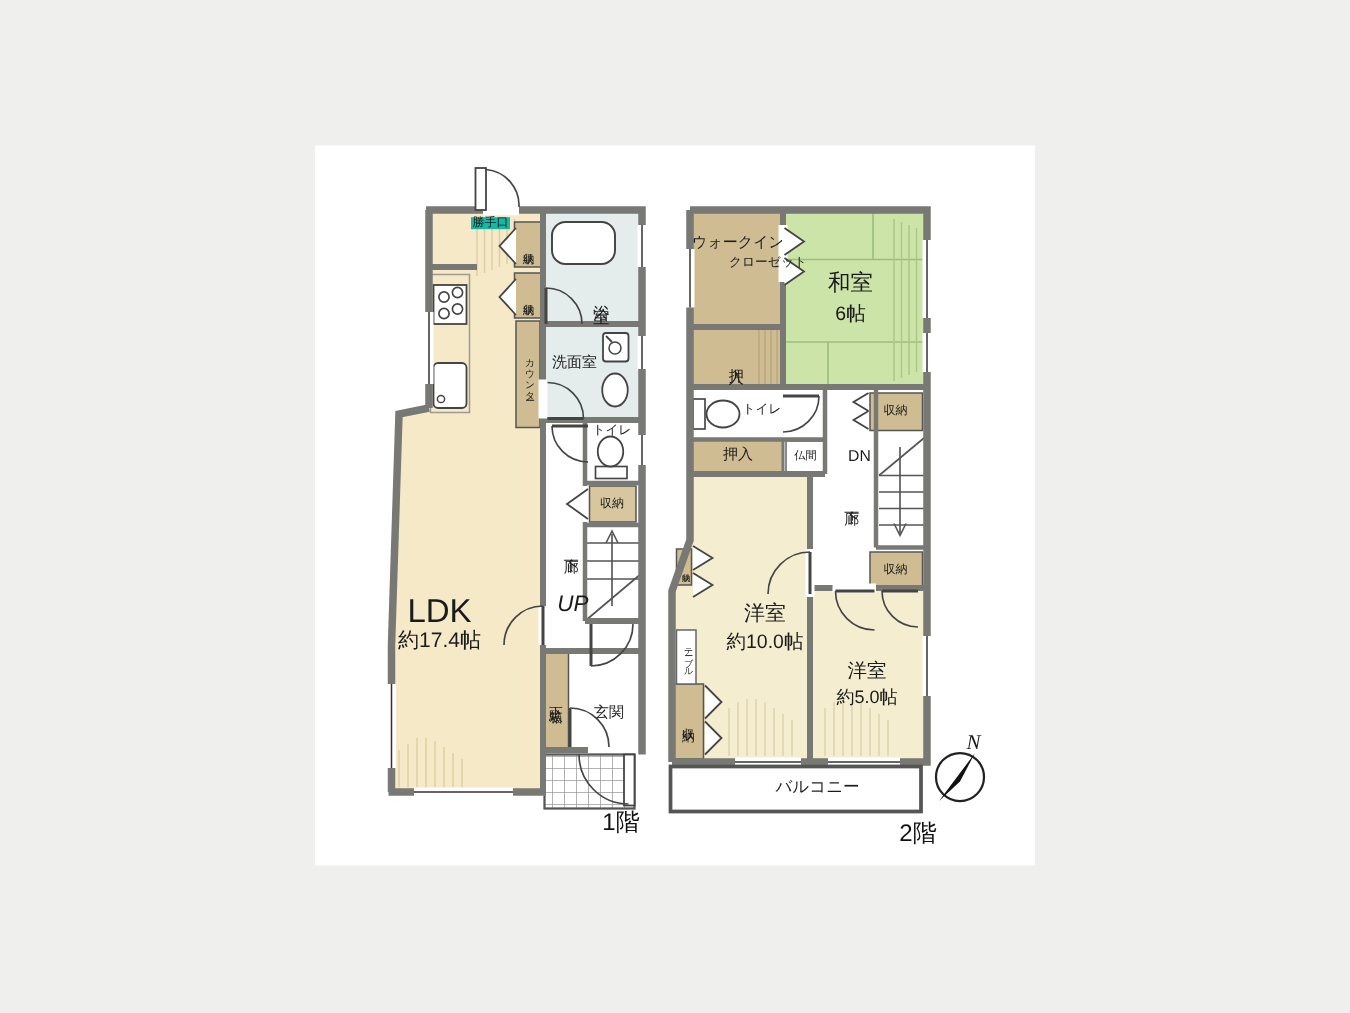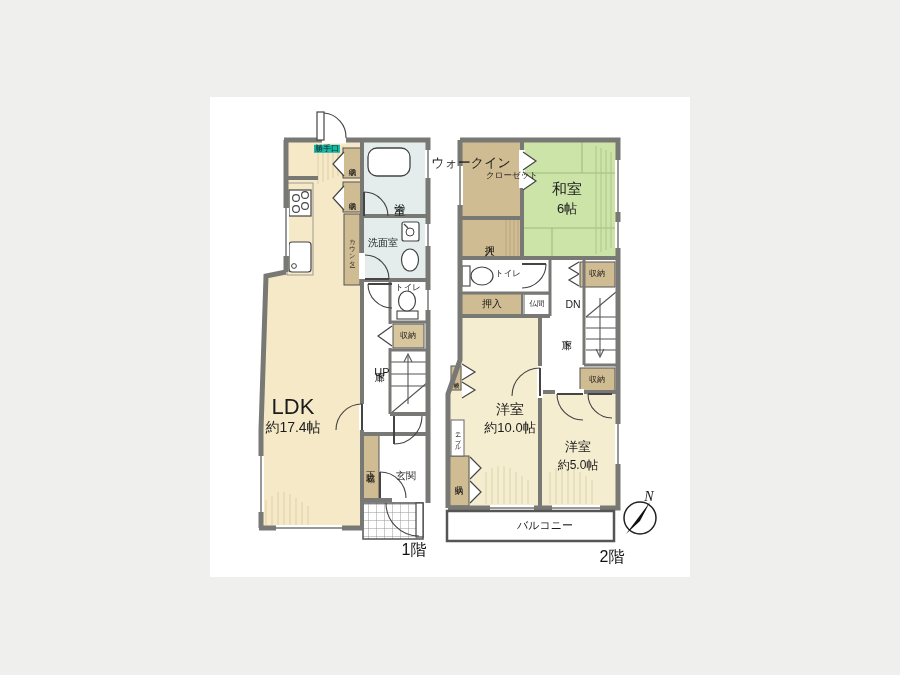--- a/index.html
+++ b/index.html
@@ -268,28 +268,28 @@
 
   <div class="lbl whitebg" style="left:327px;top:149px;font-size:8px;">勝手口</div>
   <div class="lbl v" style="left:352px;top:163px;font-size:7.5px;">収納</div>
   <div class="lbl v" style="left:352px;top:197px;font-size:7.5px;">収納</div>
   <div class="lbl v" style="left:352px;top:249px;font-size:6.5px;letter-spacing:0;">カウンター</div>
   <div class="lbl v" style="left:399px;top:196px;font-size:11px;">浴室</div>
   <div class="lbl" style="left:383px;top:243px;font-size:10px;">洗面室</div>
   <div class="lbl" style="left:408px;top:287px;font-size:8.5px;">トイレ</div>
   <div class="lbl" style="left:408px;top:336px;font-size:8px;">収納</div>
   <div class="lbl v" style="left:379px;top:365px;font-size:10px;">廊下</div>
-  <div class="lbl" style="left:382px;top:373px;font-size:11px;">UP</div>
+  <div class="lbl" style="left:382px;top:403px;font-size:15px;font-style:italic;">UP</div>
   <div class="lbl" style="left:293px;top:407px;font-size:22px;">LDK</div>
   <div class="lbl" style="left:293px;top:427px;font-size:14px;">約17.4帖</div>
   <div class="lbl v" style="left:370px;top:466px;font-size:9px;">下駄箱</div>
   <div class="lbl" style="left:406px;top:476px;font-size:10px;">玄関</div>
   <div class="lbl ttl" style="left:414px;top:550px;">1階</div>
 
-  <div class="lbl" style="left:471px;top:163px;font-size:13px;">ウォークイン</div>
+  <div class="lbl" style="left:492px;top:163px;font-size:10px;">ウォークイン</div>
   <div class="lbl" style="left:512px;top:175px;font-size:8.5px;">クローゼット</div>
   <div class="lbl" style="left:567px;top:189px;font-size:15px;">和室</div>
   <div class="lbl" style="left:567px;top:209px;font-size:13px;">6帖</div>
   <div class="lbl v" style="left:489px;top:238px;font-size:10px;">押入</div>
   <div class="lbl" style="left:508px;top:273px;font-size:8.5px;">トイレ</div>
   <div class="lbl" style="left:597px;top:274px;font-size:8px;">収納</div>
   <div class="lbl" style="left:492px;top:304px;font-size:10px;">押入</div>
   <div class="lbl" style="left:537px;top:304px;font-size:7.5px;">仏間</div>
   <div class="lbl" style="left:573px;top:305px;font-size:10.5px;">DN</div>
   <div class="lbl v" style="left:566px;top:333px;font-size:10px;">廊下</div>

